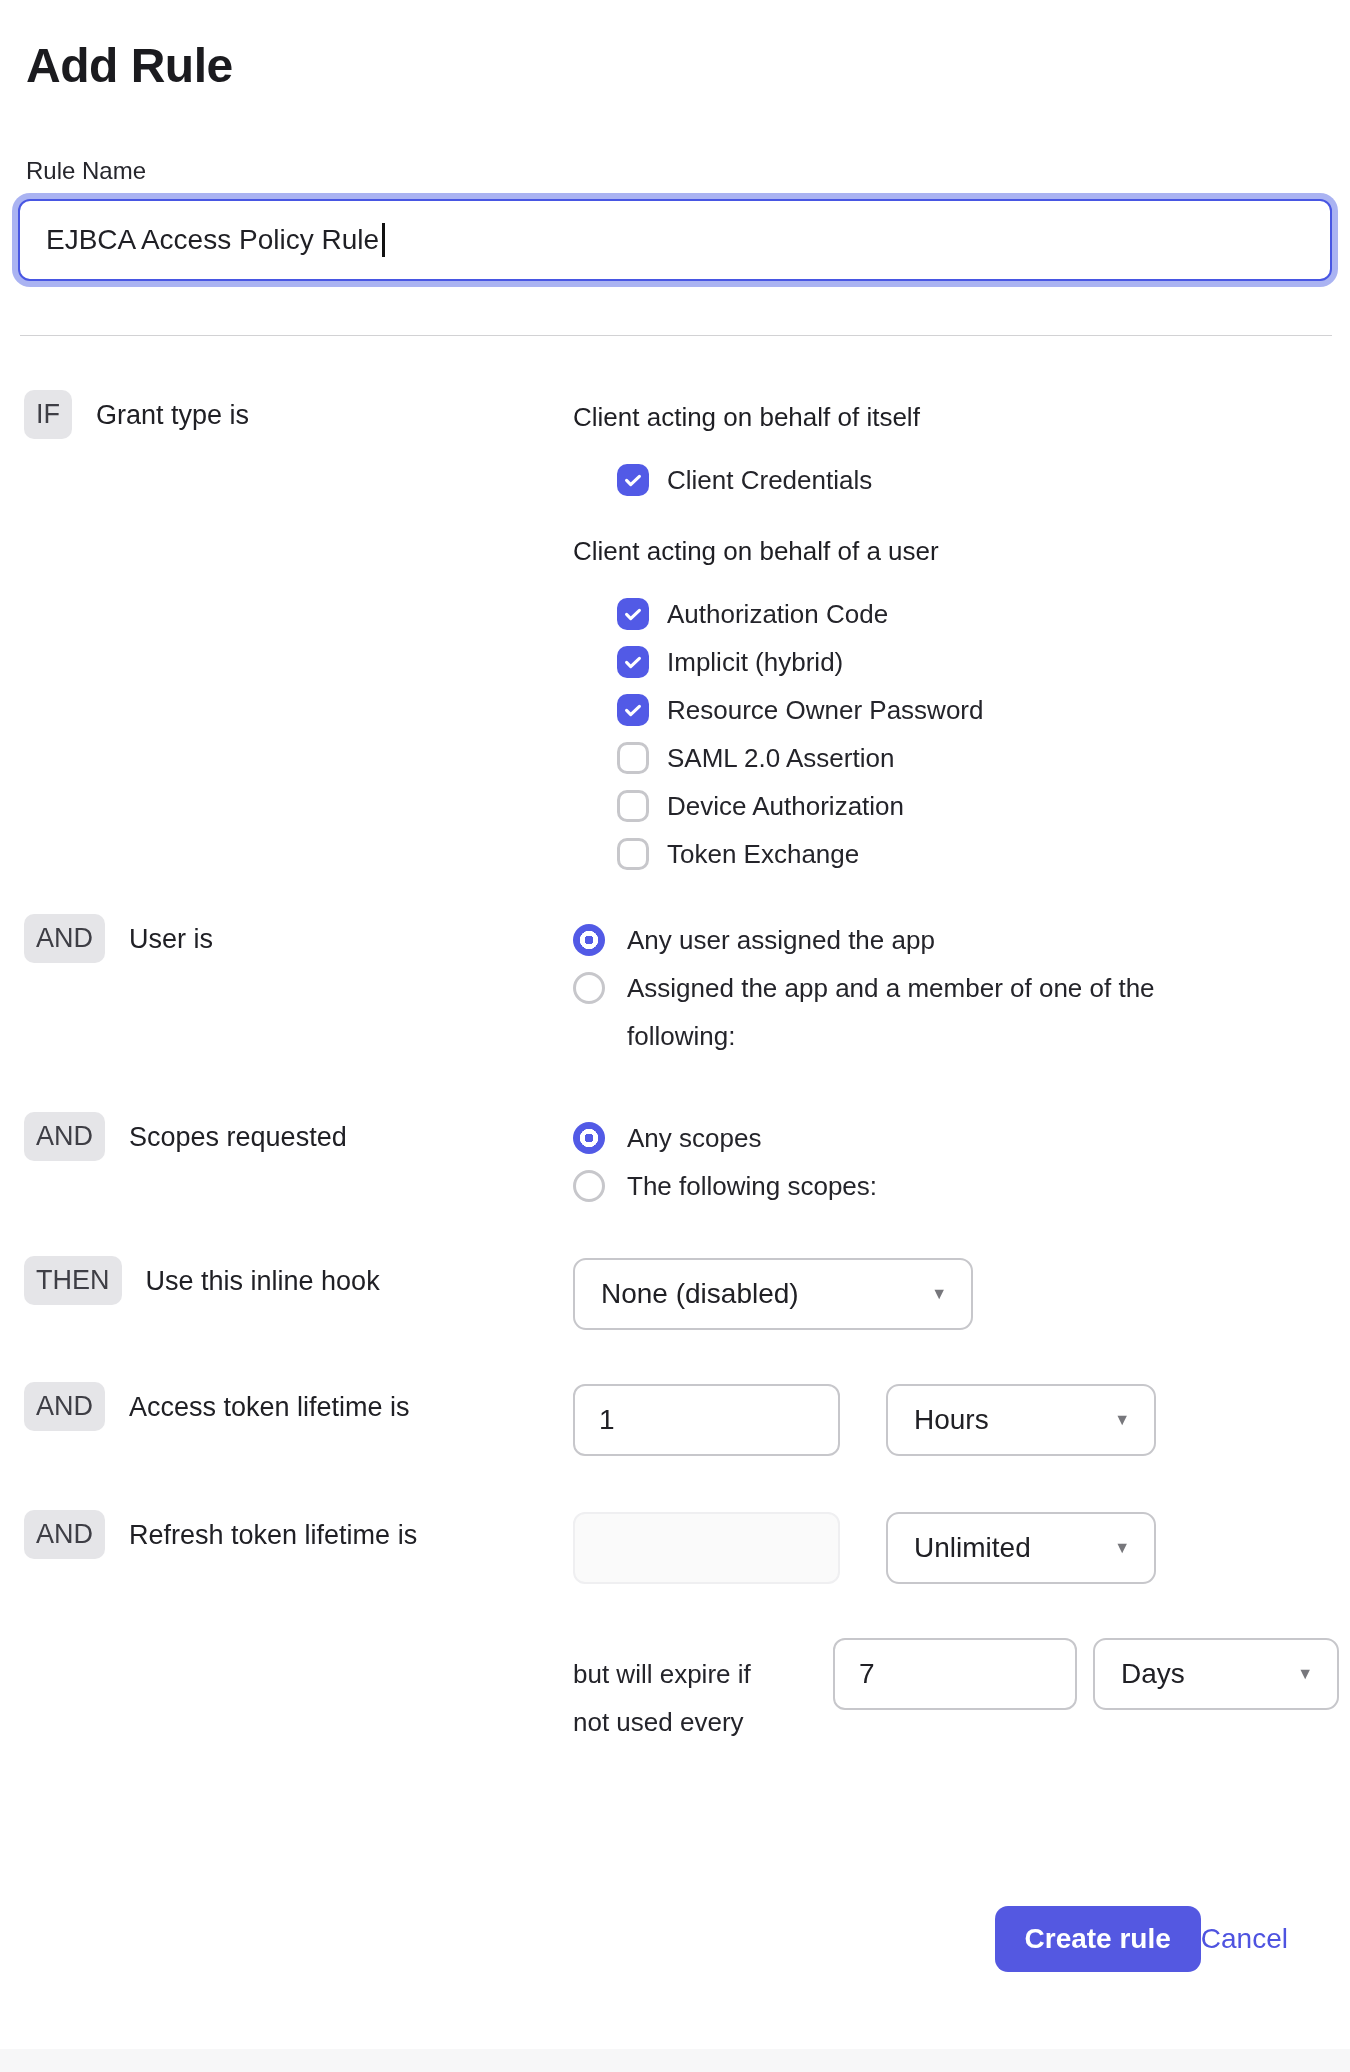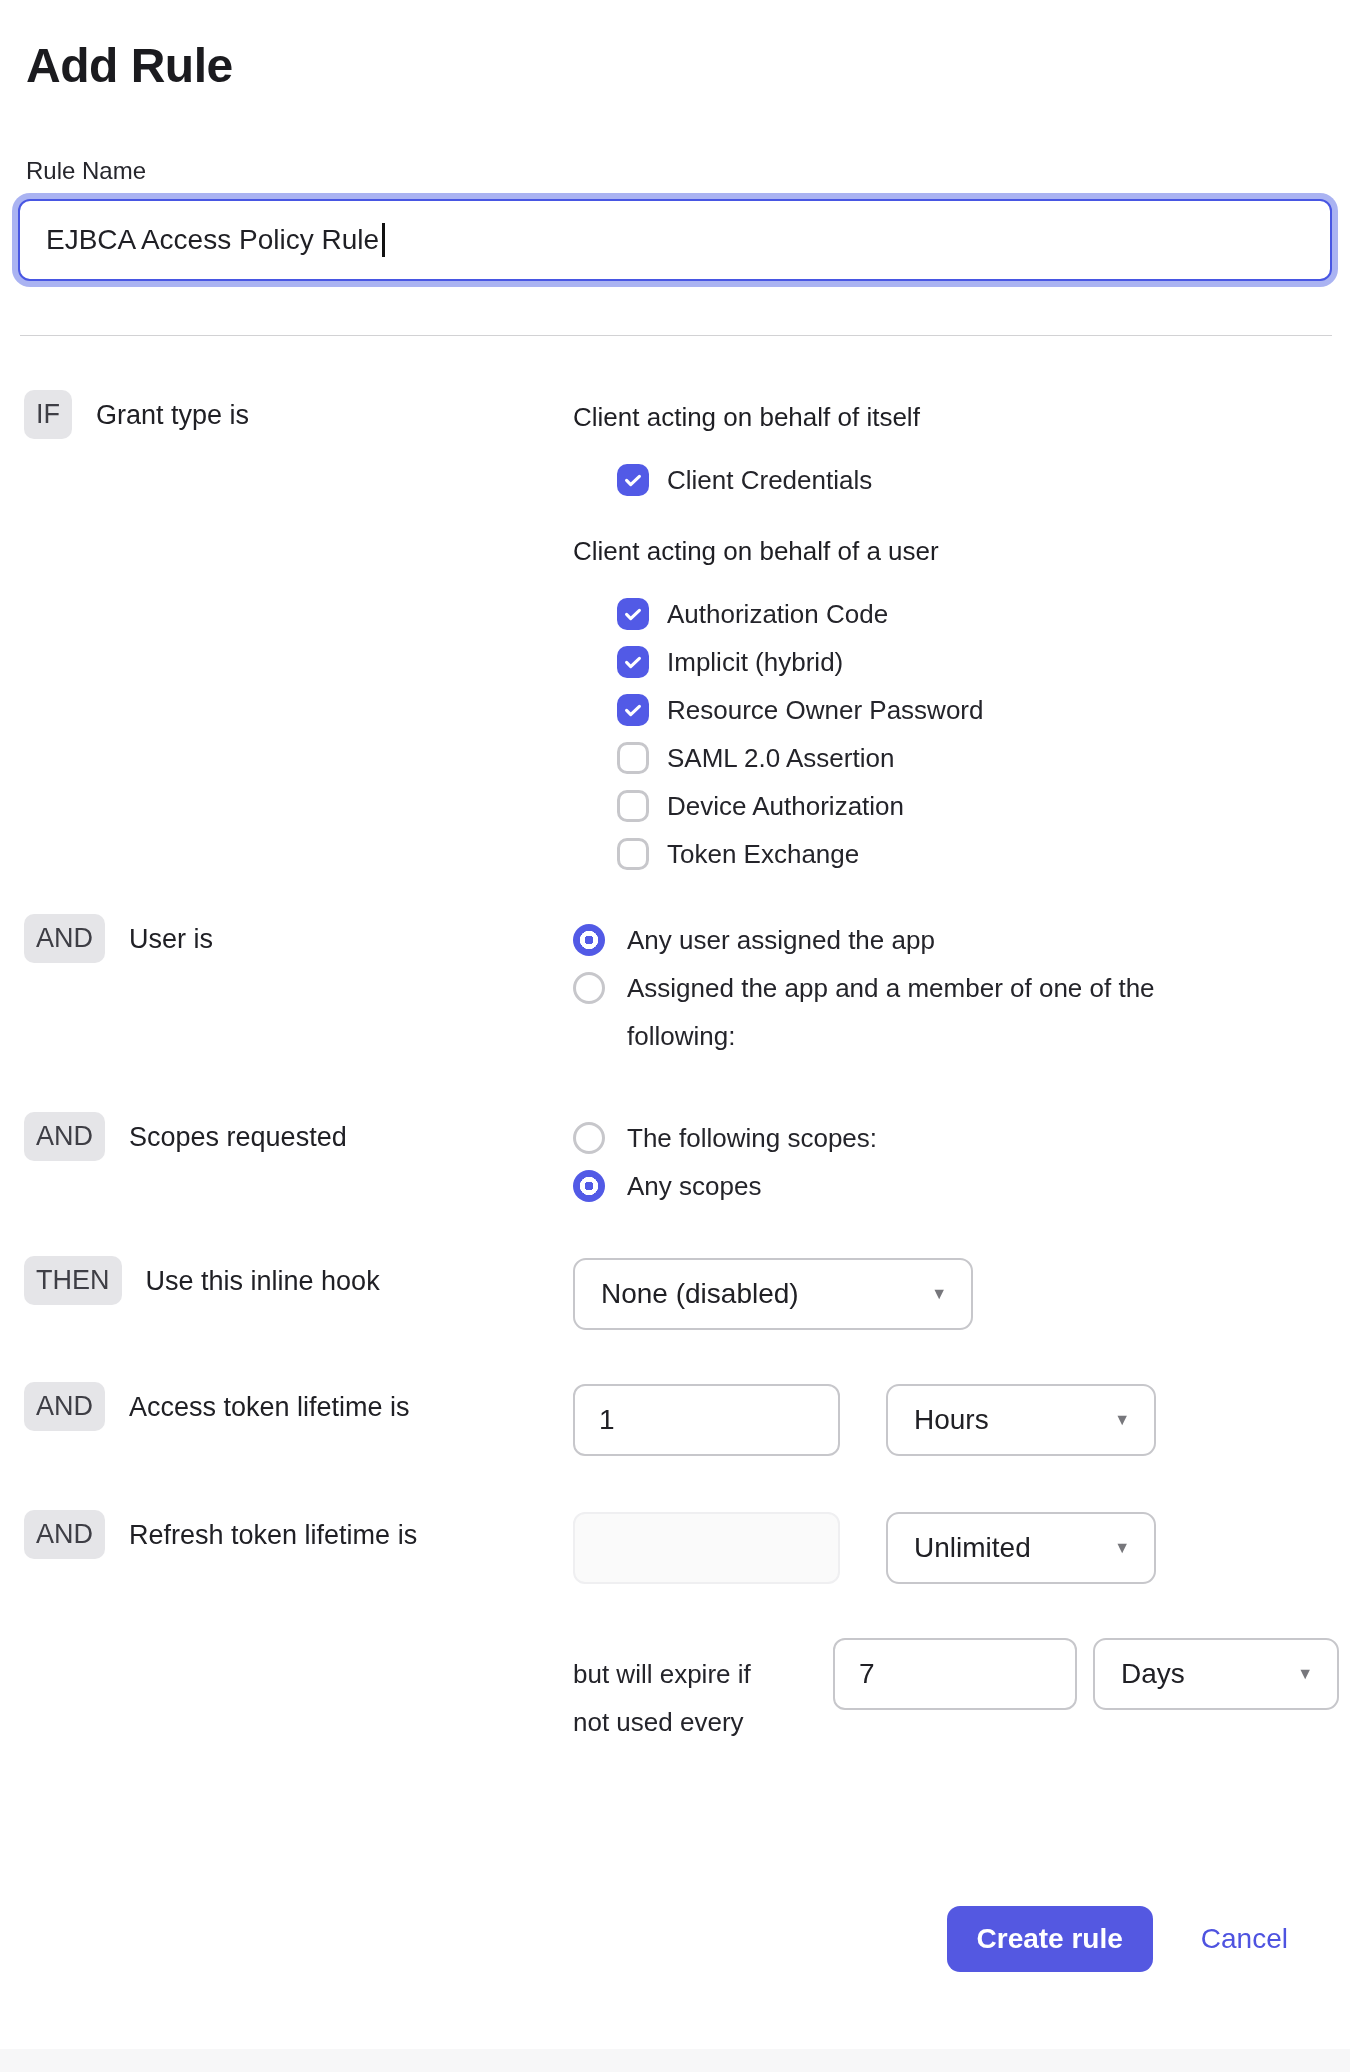--- a/index.html
+++ b/index.html
@@ -82,21 +82,21 @@
   .row-hook{margin-top:46px;}
   .row-access{margin-top:52px;}
   .row-refresh{margin-top:54px;}
   .row-expire{margin-top:54px;}
 
   .expire-wrap{display:flex;align-items:flex-start;}
   .expire-label{flex:0 0 260px;font-size:26px;line-height:48px;padding-top:12px;white-space:pre-line;color:#24242A;}
   .expire-input{width:244px;}
   .sel-days{width:246px;margin-left:16px;}
 
-  .footer{margin-top:160px;display:flex;justify-content:flex-end;align-items:center;gap:48px;padding-right:44px;}
+  .footer{margin-top:160px;display:flex;justify-content:flex-end;align-items:center;padding-right:44px;}
   .btn-primary{
     background:var(--btn);color:#fff;border:none;border-radius:13px;height:66px;padding:0 30px;
     font-size:28px;font-weight:700;font-family:"Liberation Sans",sans-serif;cursor:pointer;
   }
   .link-cancel{color:var(--link);font-size:28px;font-weight:400;text-decoration:none;cursor:pointer;}
 
   .bottom-strip{position:absolute;left:0;bottom:0;width:100%;height:23px;background:#F7F7F8;}
 </style>
 </head>
 <body>
@@ -197,26 +197,26 @@
     </div>
   </div>
 
   <div class="row row-scopes">
     <div class="cond">
       <span class="badge">AND</span>
       <span class="cond-label">Scopes requested</span>
     </div>
     <div class="rcol">
       <div class="opt">
+        <span class="radio on"></span>
+        <span class="opt-label">Any scopes</span>
+      </div>
+      <div class="opt">
         <span class="radio"></span>
         <span class="opt-label">The following scopes:</span>
-      </div>
-      <div class="opt">
-        <span class="radio on"></span>
-        <span class="opt-label">Any scopes</span>
       </div>
     </div>
   </div>
 
   <div class="row row-hook">
     <div class="cond">
       <span class="badge">THEN</span>
       <span class="cond-label">Use this inline hook</span>
     </div>
     <div class="rcol">

